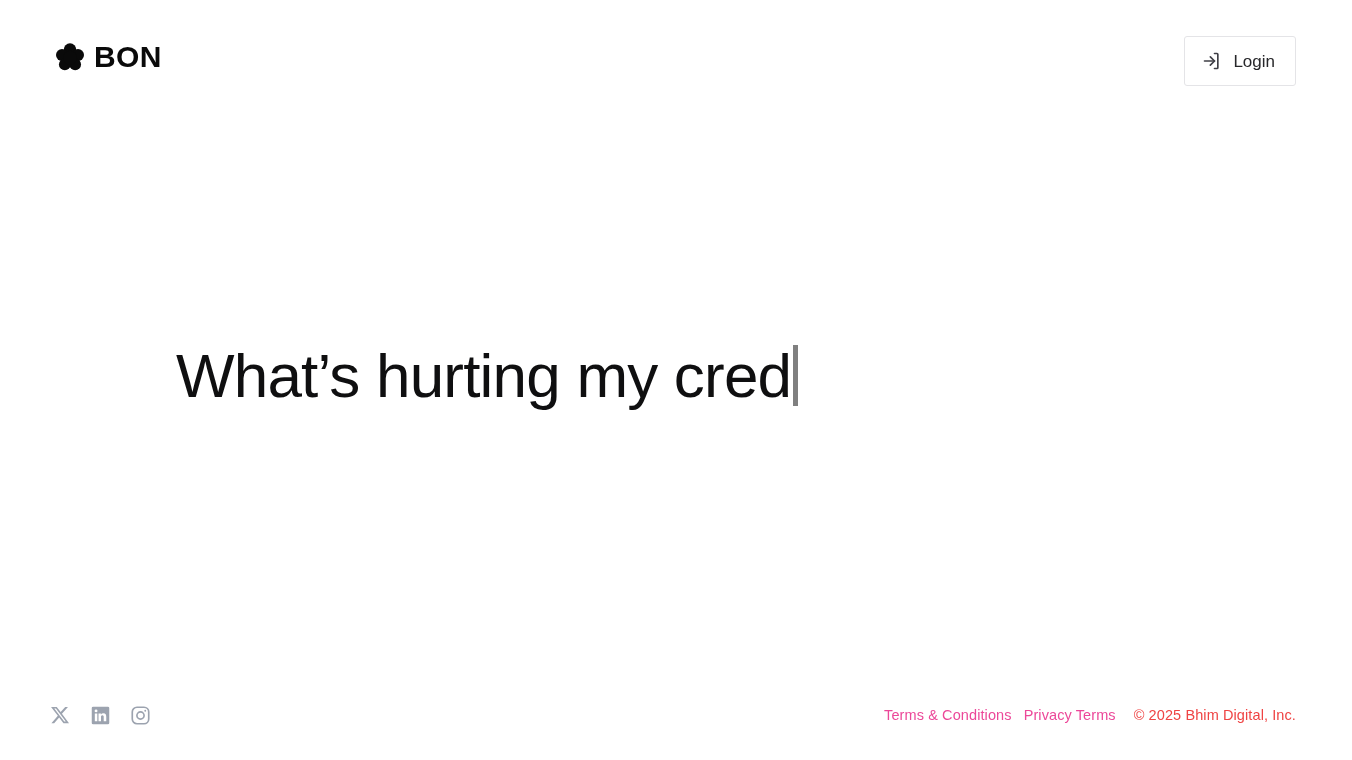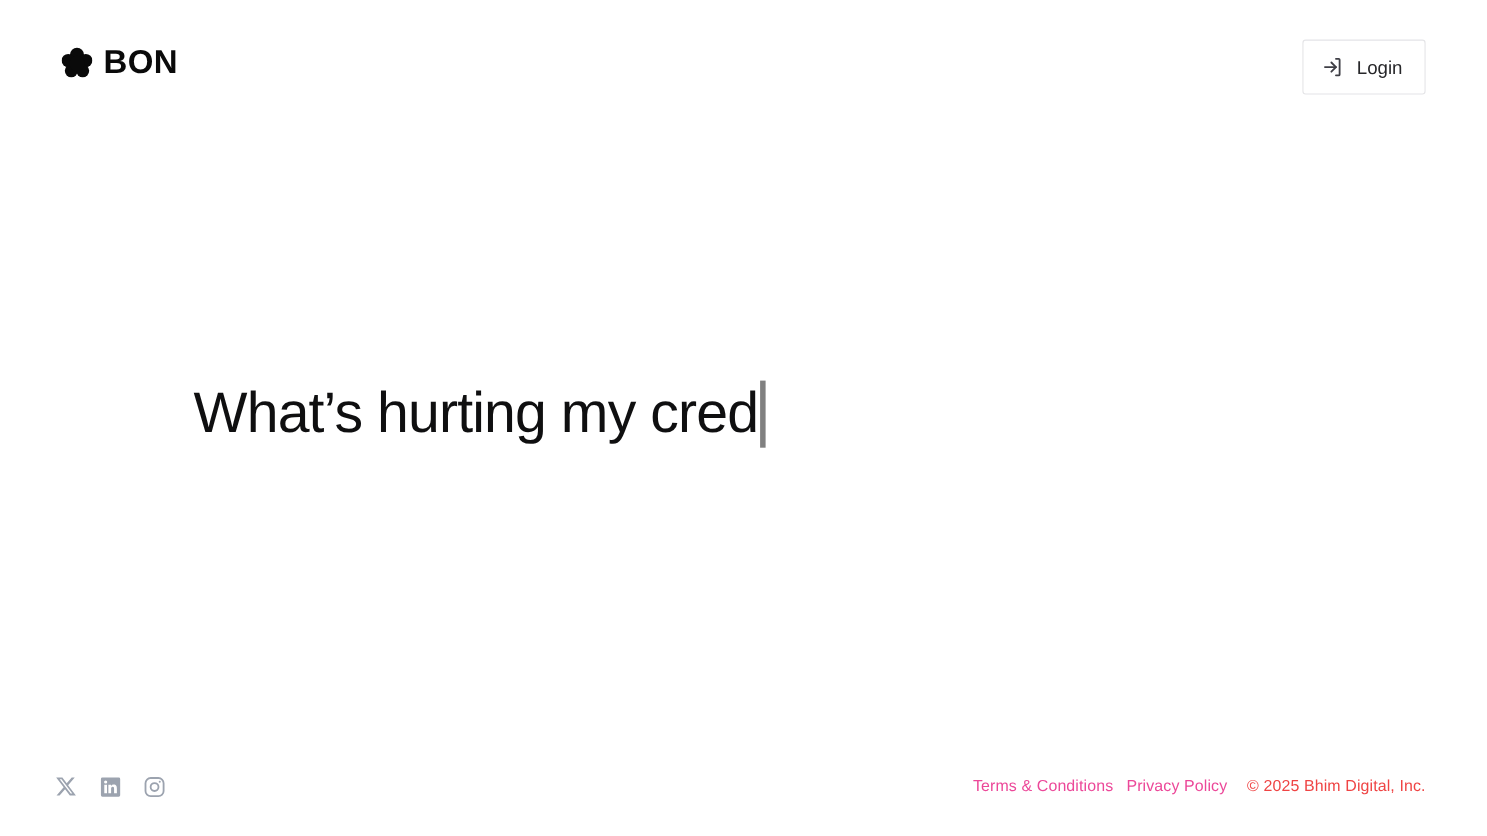--- a/index.html
+++ b/index.html
@@ -105,21 +105,21 @@
     pointer-events: none;
   }
 
   .hero-inner {
     margin-left: 176px;
     padding-bottom: 8px;
     pointer-events: auto;
   }
 
   .hero-headline {
-    font-size: 52px;
+    font-size: 62px;
     font-weight: 400;
     line-height: 1.08;
     letter-spacing: -0.8px;
     color: #0f0f10;
     white-space: nowrap;
     display: inline-flex;
     align-items: center;
     font-family: "Liberation Sans", "DejaVu Sans", sans-serif;
   }
 
@@ -254,19 +254,19 @@
           <rect x="2.6" y="2.6" width="18.8" height="18.8" rx="5.4"></rect>
           <circle cx="12" cy="12" r="4.1"></circle>
           <circle cx="17.4" cy="6.6" r="1.05" fill="currentColor" stroke="none"></circle>
         </svg>
       </a>
 
     </div>
 
     <div class="footer-links">
       <a class="footer-link">Terms &amp; Conditions</a>
-      <a class="footer-link">Privacy Policy</a>
+      <a class="footer-link">Privacy Terms</a>
       <span class="footer-copyright">© 2025 Bhim Digital, Inc.</span>
     </div>
 
   </footer>
 
 </div>
 
 </body></html>

